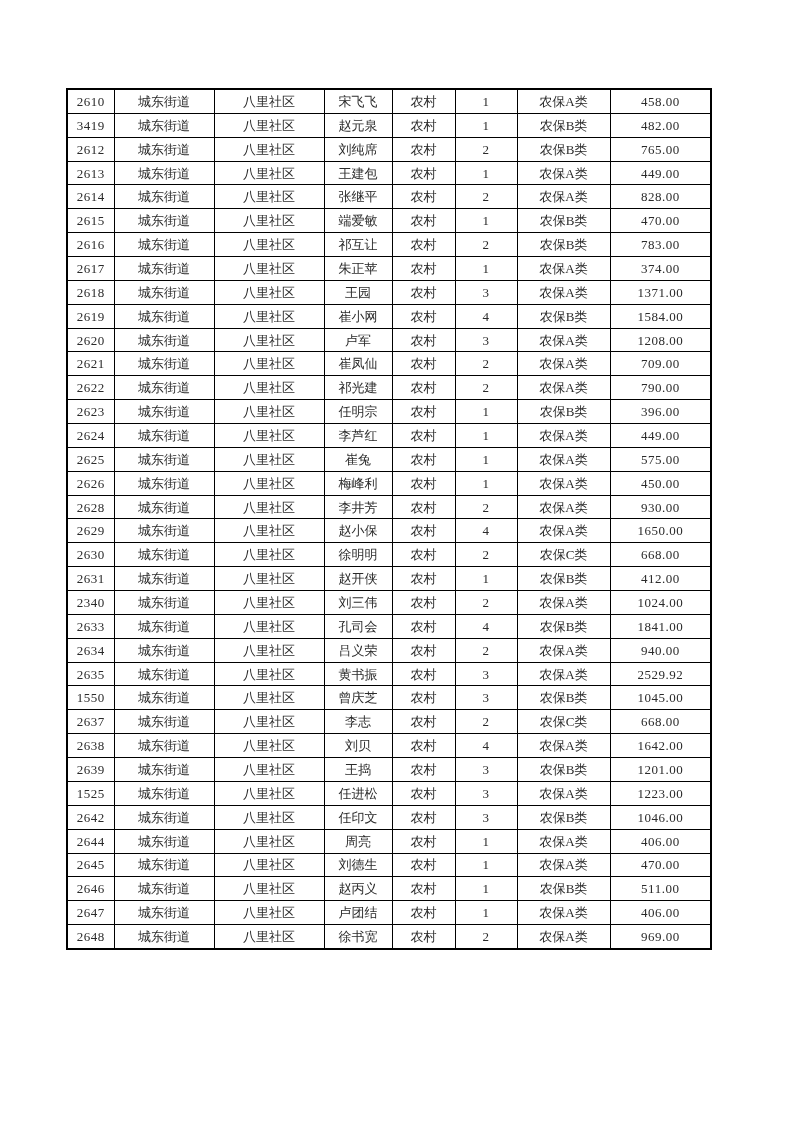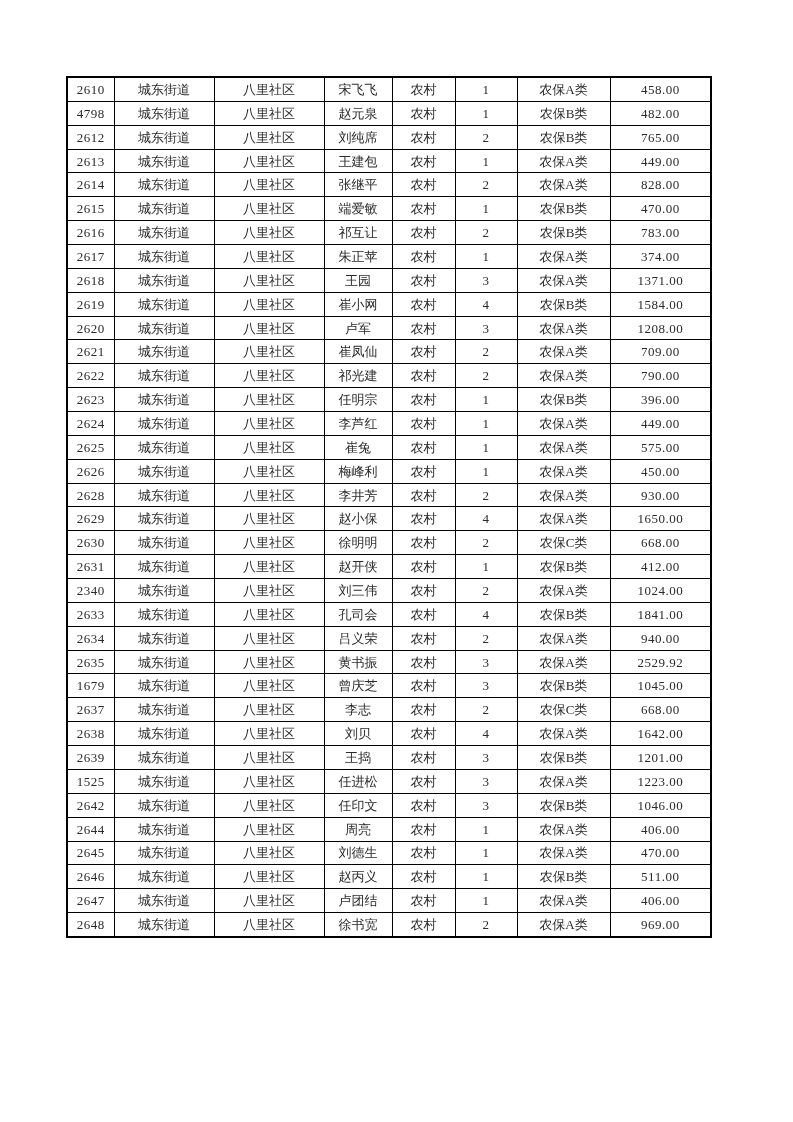--- a/index.html
+++ b/index.html
@@ -11,21 +11,21 @@
     position: relative;
     width: 793px;
     height: 1122px;
     background: #ffffff;
     overflow: hidden;
     font-family: "Liberation Serif", "DejaVu Serif", serif;
   }
   table.data-table {
     position: absolute;
     left: 66px;
-    top: 76px;
+    top: 88px;
     width: 646px;
     border-collapse: collapse;
     table-layout: fixed;
     border: 2px solid #000000;
   }
   table.data-table td {
     border: 1px solid #000000;
     height: 22.87px; 
     padding: 0;
     text-align: center;
@@ -63,21 +63,21 @@
           <td data-name="cell-serial">2610</td>
           <td data-name="cell-street">城东街道</td>
           <td data-name="cell-community">八里社区</td>
           <td data-name="cell-name">宋飞飞</td>
           <td data-name="cell-type">农村</td>
           <td data-name="cell-count">1</td>
           <td data-name="cell-category">农保A类</td>
           <td data-name="cell-amount">458.00</td>
         </tr>
         <tr data-name="table-row">
-          <td data-name="cell-serial">4798</td>
+          <td data-name="cell-serial">3419</td>
           <td data-name="cell-street">城东街道</td>
           <td data-name="cell-community">八里社区</td>
           <td data-name="cell-name">赵元泉</td>
           <td data-name="cell-type">农村</td>
           <td data-name="cell-count">1</td>
           <td data-name="cell-category">农保B类</td>
           <td data-name="cell-amount">482.00</td>
         </tr>
         <tr data-name="table-row">
           <td data-name="cell-serial">2612</td>
@@ -303,21 +303,21 @@
           <td data-name="cell-serial">2635</td>
           <td data-name="cell-street">城东街道</td>
           <td data-name="cell-community">八里社区</td>
           <td data-name="cell-name">黄书振</td>
           <td data-name="cell-type">农村</td>
           <td data-name="cell-count">3</td>
           <td data-name="cell-category">农保A类</td>
           <td data-name="cell-amount">2529.92</td>
         </tr>
         <tr data-name="table-row">
-          <td data-name="cell-serial">1679</td>
+          <td data-name="cell-serial">1550</td>
           <td data-name="cell-street">城东街道</td>
           <td data-name="cell-community">八里社区</td>
           <td data-name="cell-name">曾庆芝</td>
           <td data-name="cell-type">农村</td>
           <td data-name="cell-count">3</td>
           <td data-name="cell-category">农保B类</td>
           <td data-name="cell-amount">1045.00</td>
         </tr>
         <tr data-name="table-row">
           <td data-name="cell-serial">2637</td>

